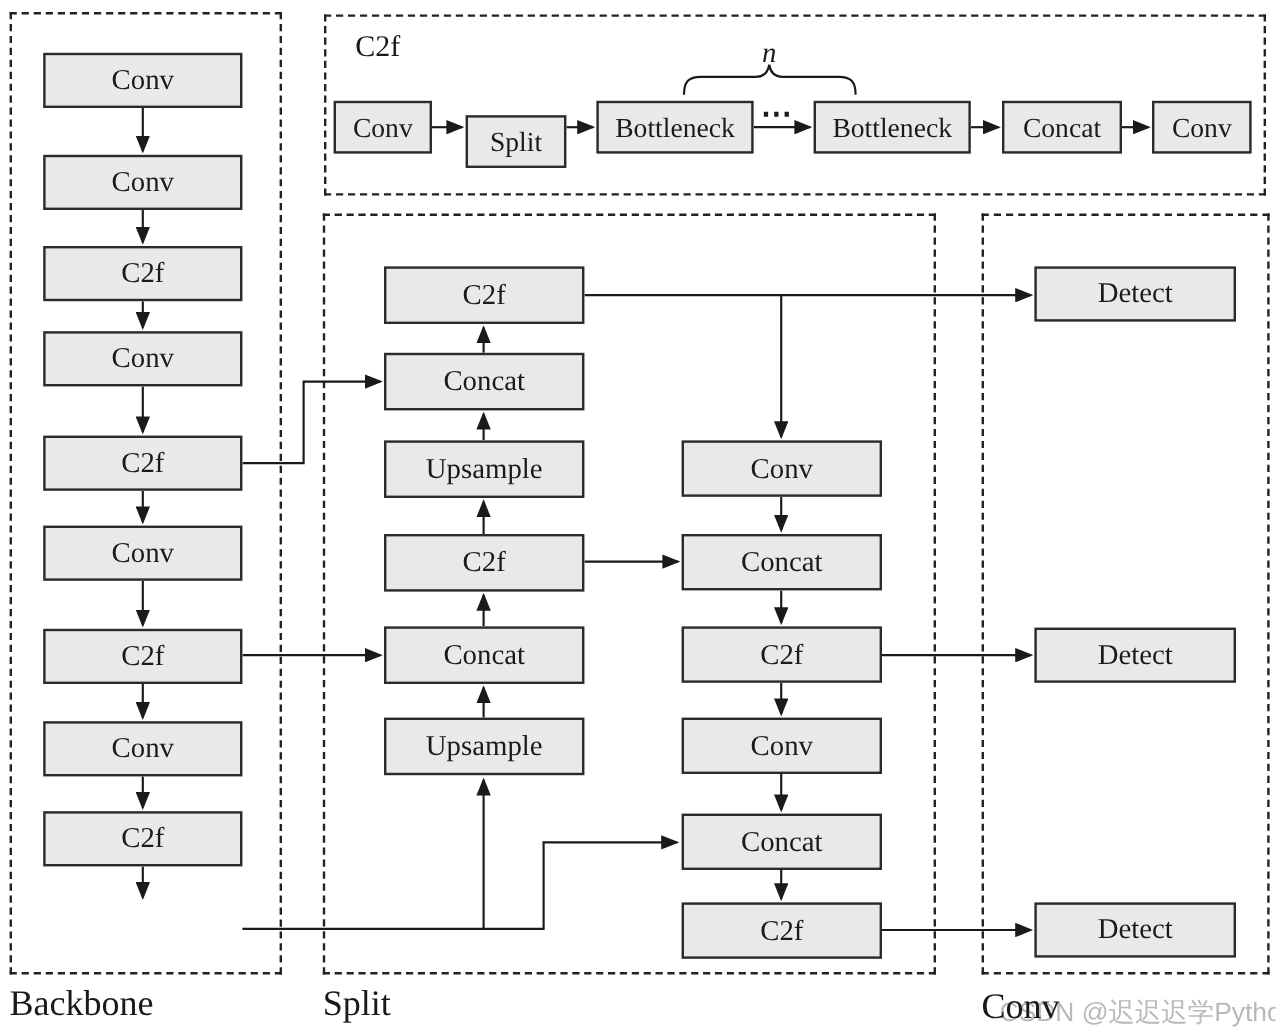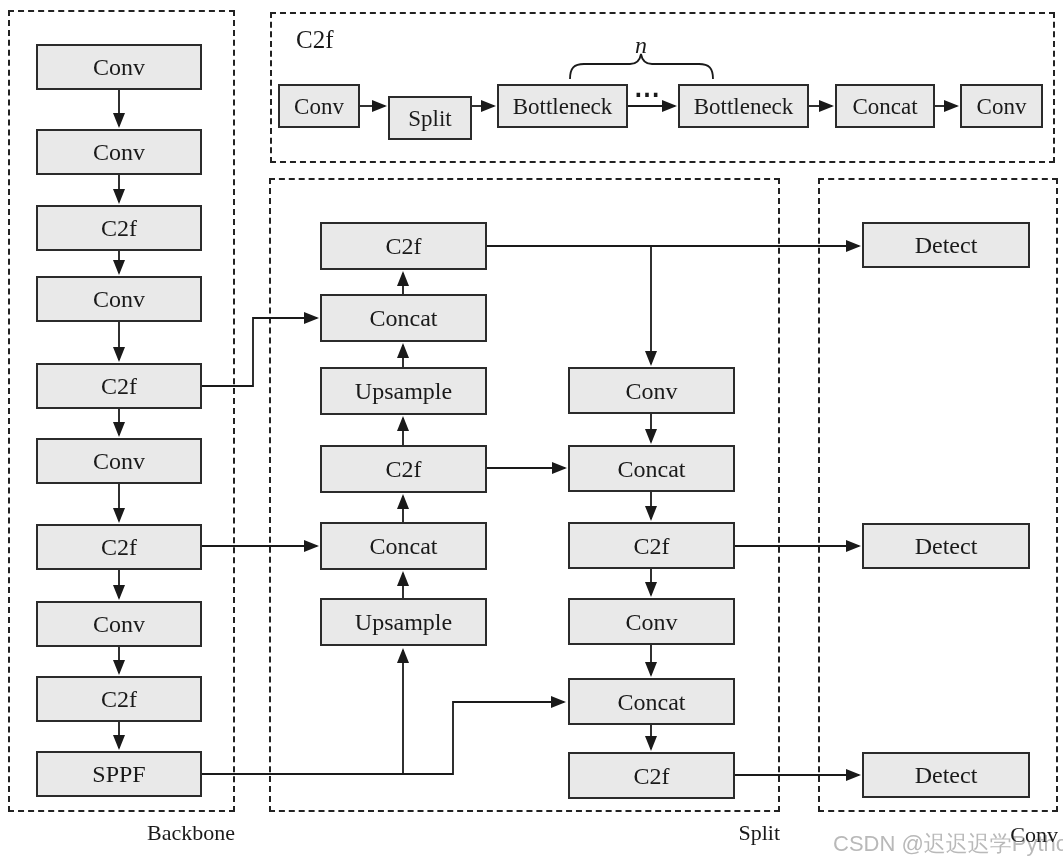--- a/index.html
+++ b/index.html
@@ -23,21 +23,21 @@
   }
   .node{
     position:absolute;box-sizing:border-box;
     background:var(--node-fill);border:2px solid var(--node-border);
     display:flex;align-items:center;justify-content:center;
     font-size:24px;color:var(--text-color);line-height:1;
     white-space:nowrap;
   }
   .node.small{font-size:23px;}
   .section-label{
-    position:absolute;text-align:right;font-size:22px;color:var(--text-color);
+    position:absolute;text-align:left;font-size:30px;color:var(--text-color);
   }
   .c2f-title{
     position:absolute;font-size:25px;color:var(--text-color);
   }
   .repeat-n{
     position:absolute;font-size:24px;font-style:italic;color:var(--text-color);
     text-align:center;
   }
   .ellipsis{
     position:absolute;font-size:26px;font-weight:bold;color:var(--text-color);
@@ -136,21 +136,20 @@
 
   <div class="node" style="left:36px;top:44px;width:166px;height:46px;">Conv</div>
   <div class="node" style="left:36px;top:129px;width:166px;height:46px;">Conv</div>
   <div class="node" style="left:36px;top:205px;width:166px;height:46px;">C2f</div>
   <div class="node" style="left:36px;top:276px;width:166px;height:46px;">Conv</div>
   <div class="node" style="left:36px;top:363px;width:166px;height:46px;">C2f</div>
   <div class="node" style="left:36px;top:438px;width:166px;height:46px;">Conv</div>
   <div class="node" style="left:36px;top:524px;width:166px;height:46px;">C2f</div>
   <div class="node" style="left:36px;top:601px;width:166px;height:46px;">Conv</div>
   <div class="node" style="left:36px;top:676px;width:166px;height:46px;">C2f</div>
-  <div class="node" style="left:36px;top:751px;width:166px;height:46px;">SPPF</div>
 
   <div class="node" style="left:320px;top:222px;width:167px;height:48px;">C2f</div>
   <div class="node" style="left:320px;top:294px;width:167px;height:48px;">Concat</div>
   <div class="node" style="left:320px;top:367px;width:167px;height:48px;">Upsample</div>
   <div class="node" style="left:320px;top:445px;width:167px;height:48px;">C2f</div>
   <div class="node" style="left:320px;top:522px;width:167px;height:48px;">Concat</div>
   <div class="node" style="left:320px;top:598px;width:167px;height:48px;">Upsample</div>
 
   <div class="node" style="left:568px;top:367px;width:167px;height:47px;">Conv</div>
   <div class="node" style="left:568px;top:445px;width:167px;height:47px;">Concat</div>

